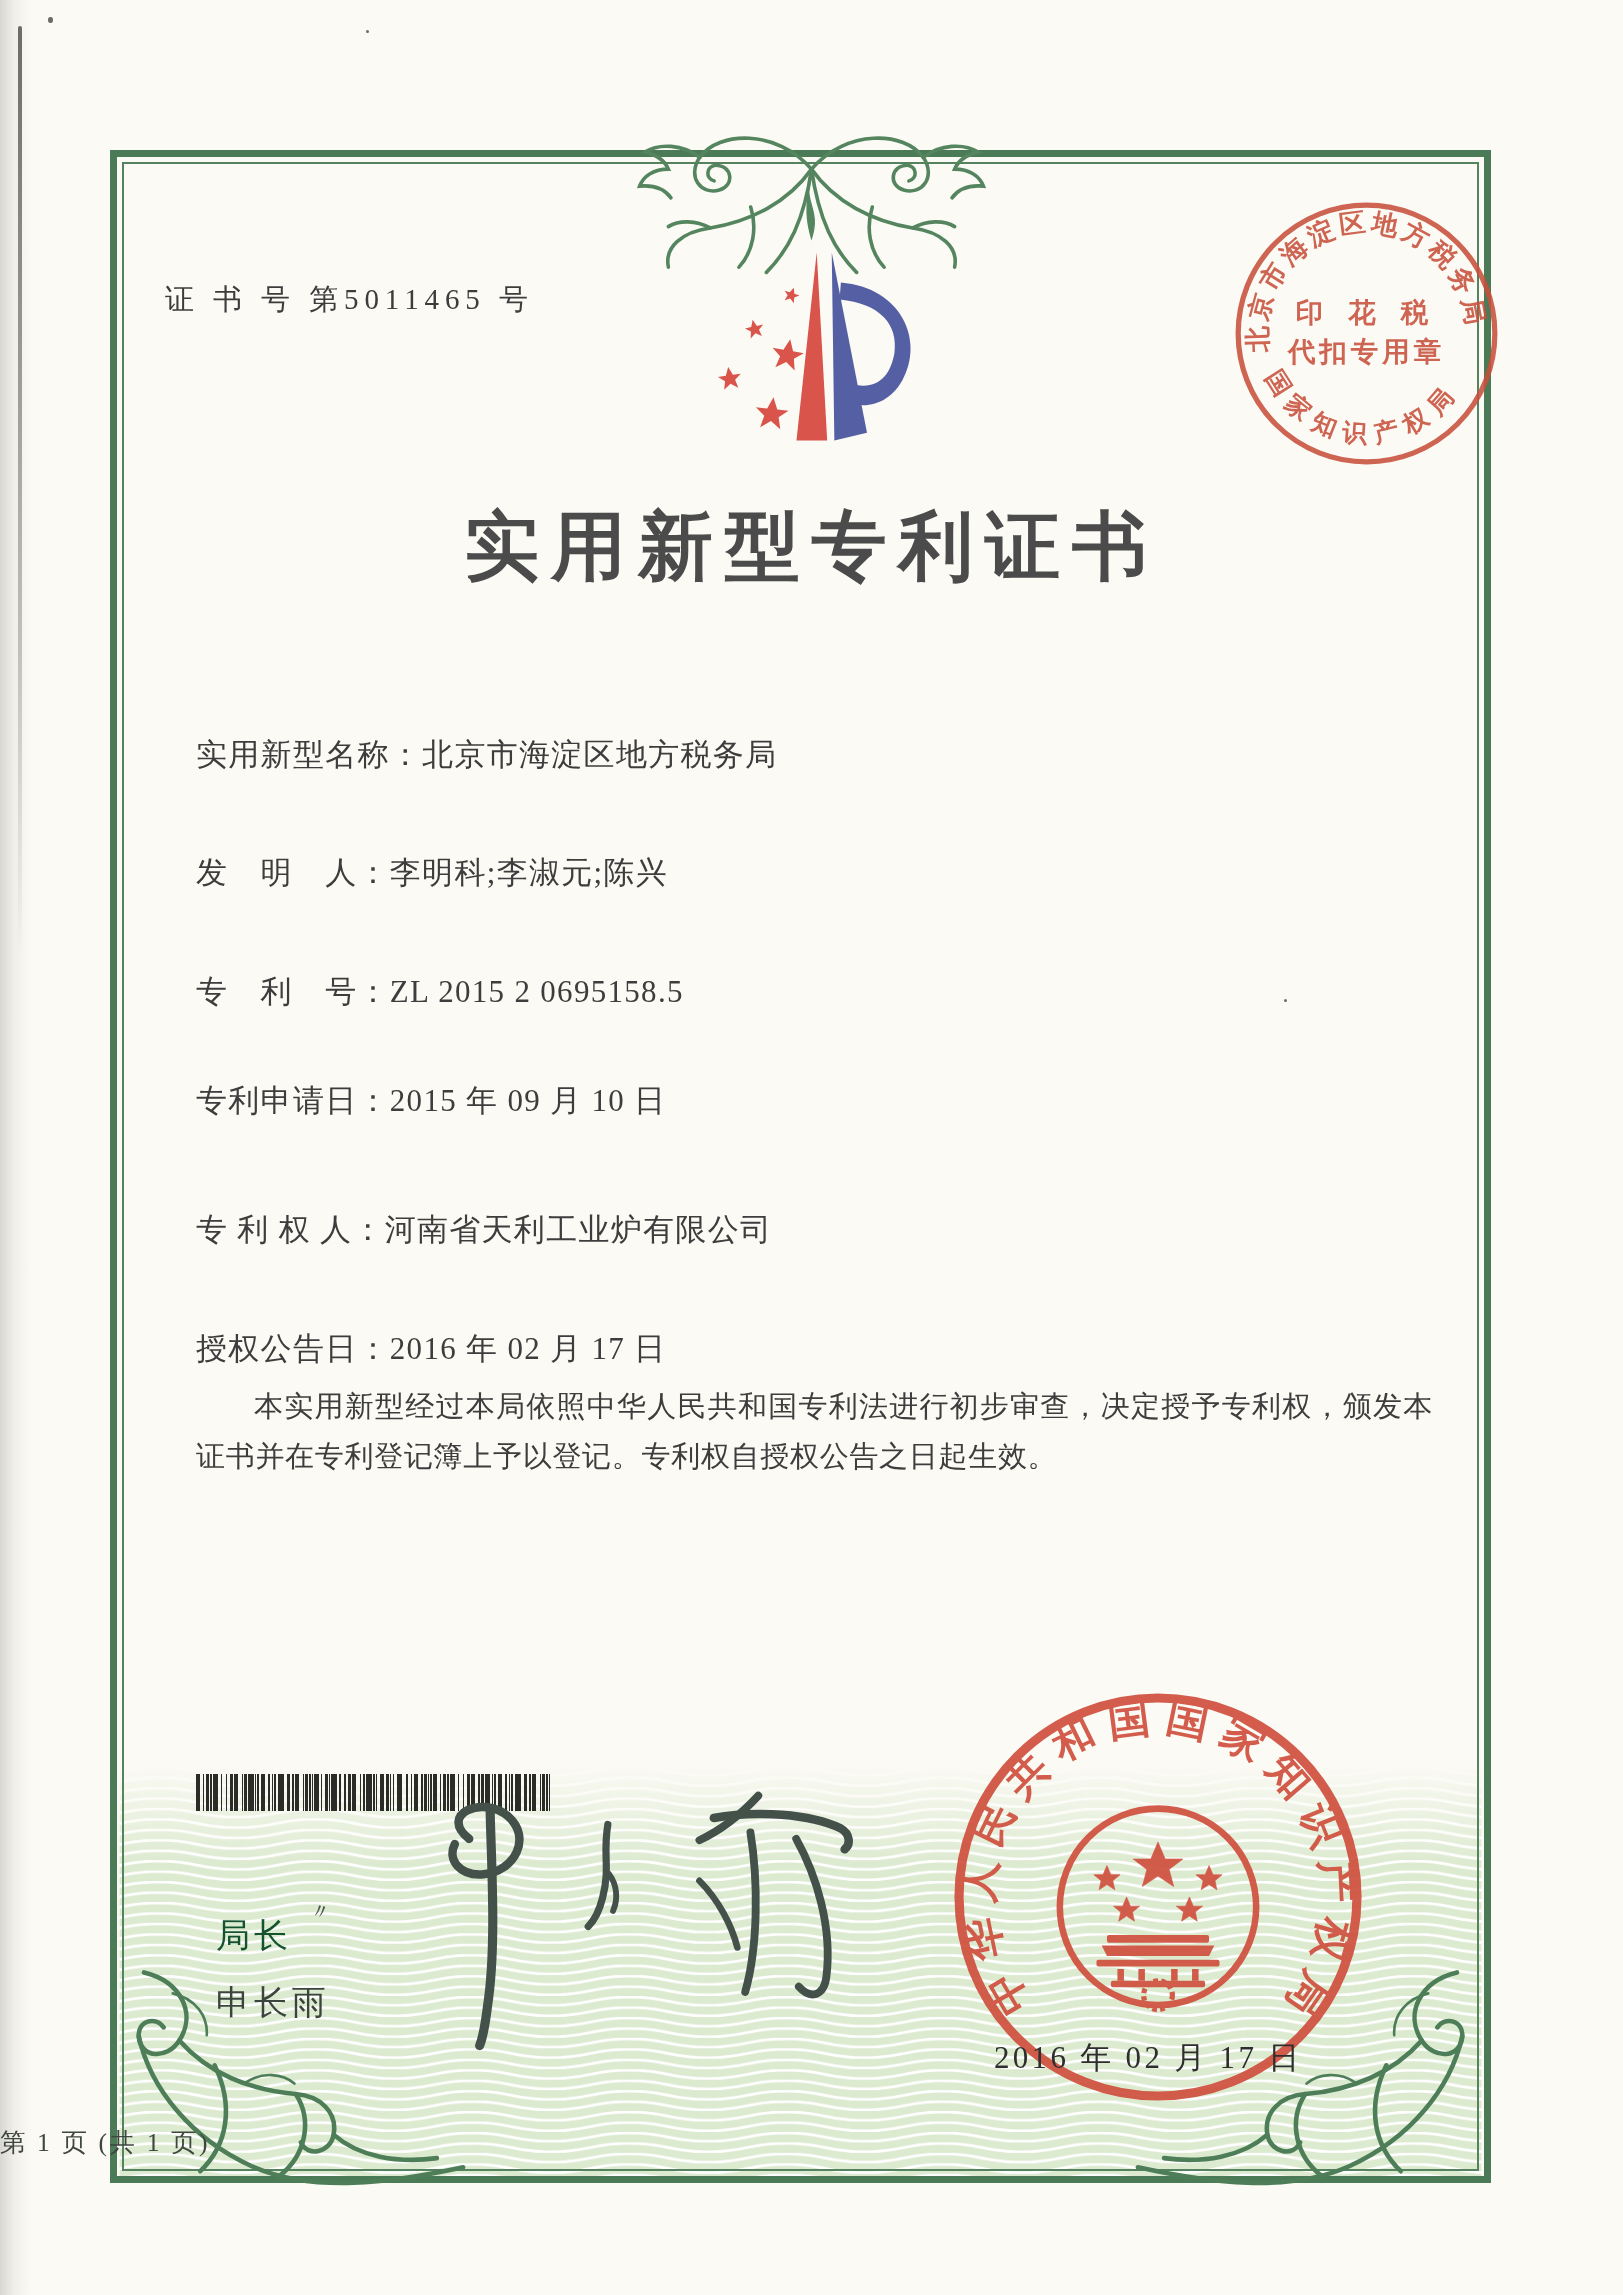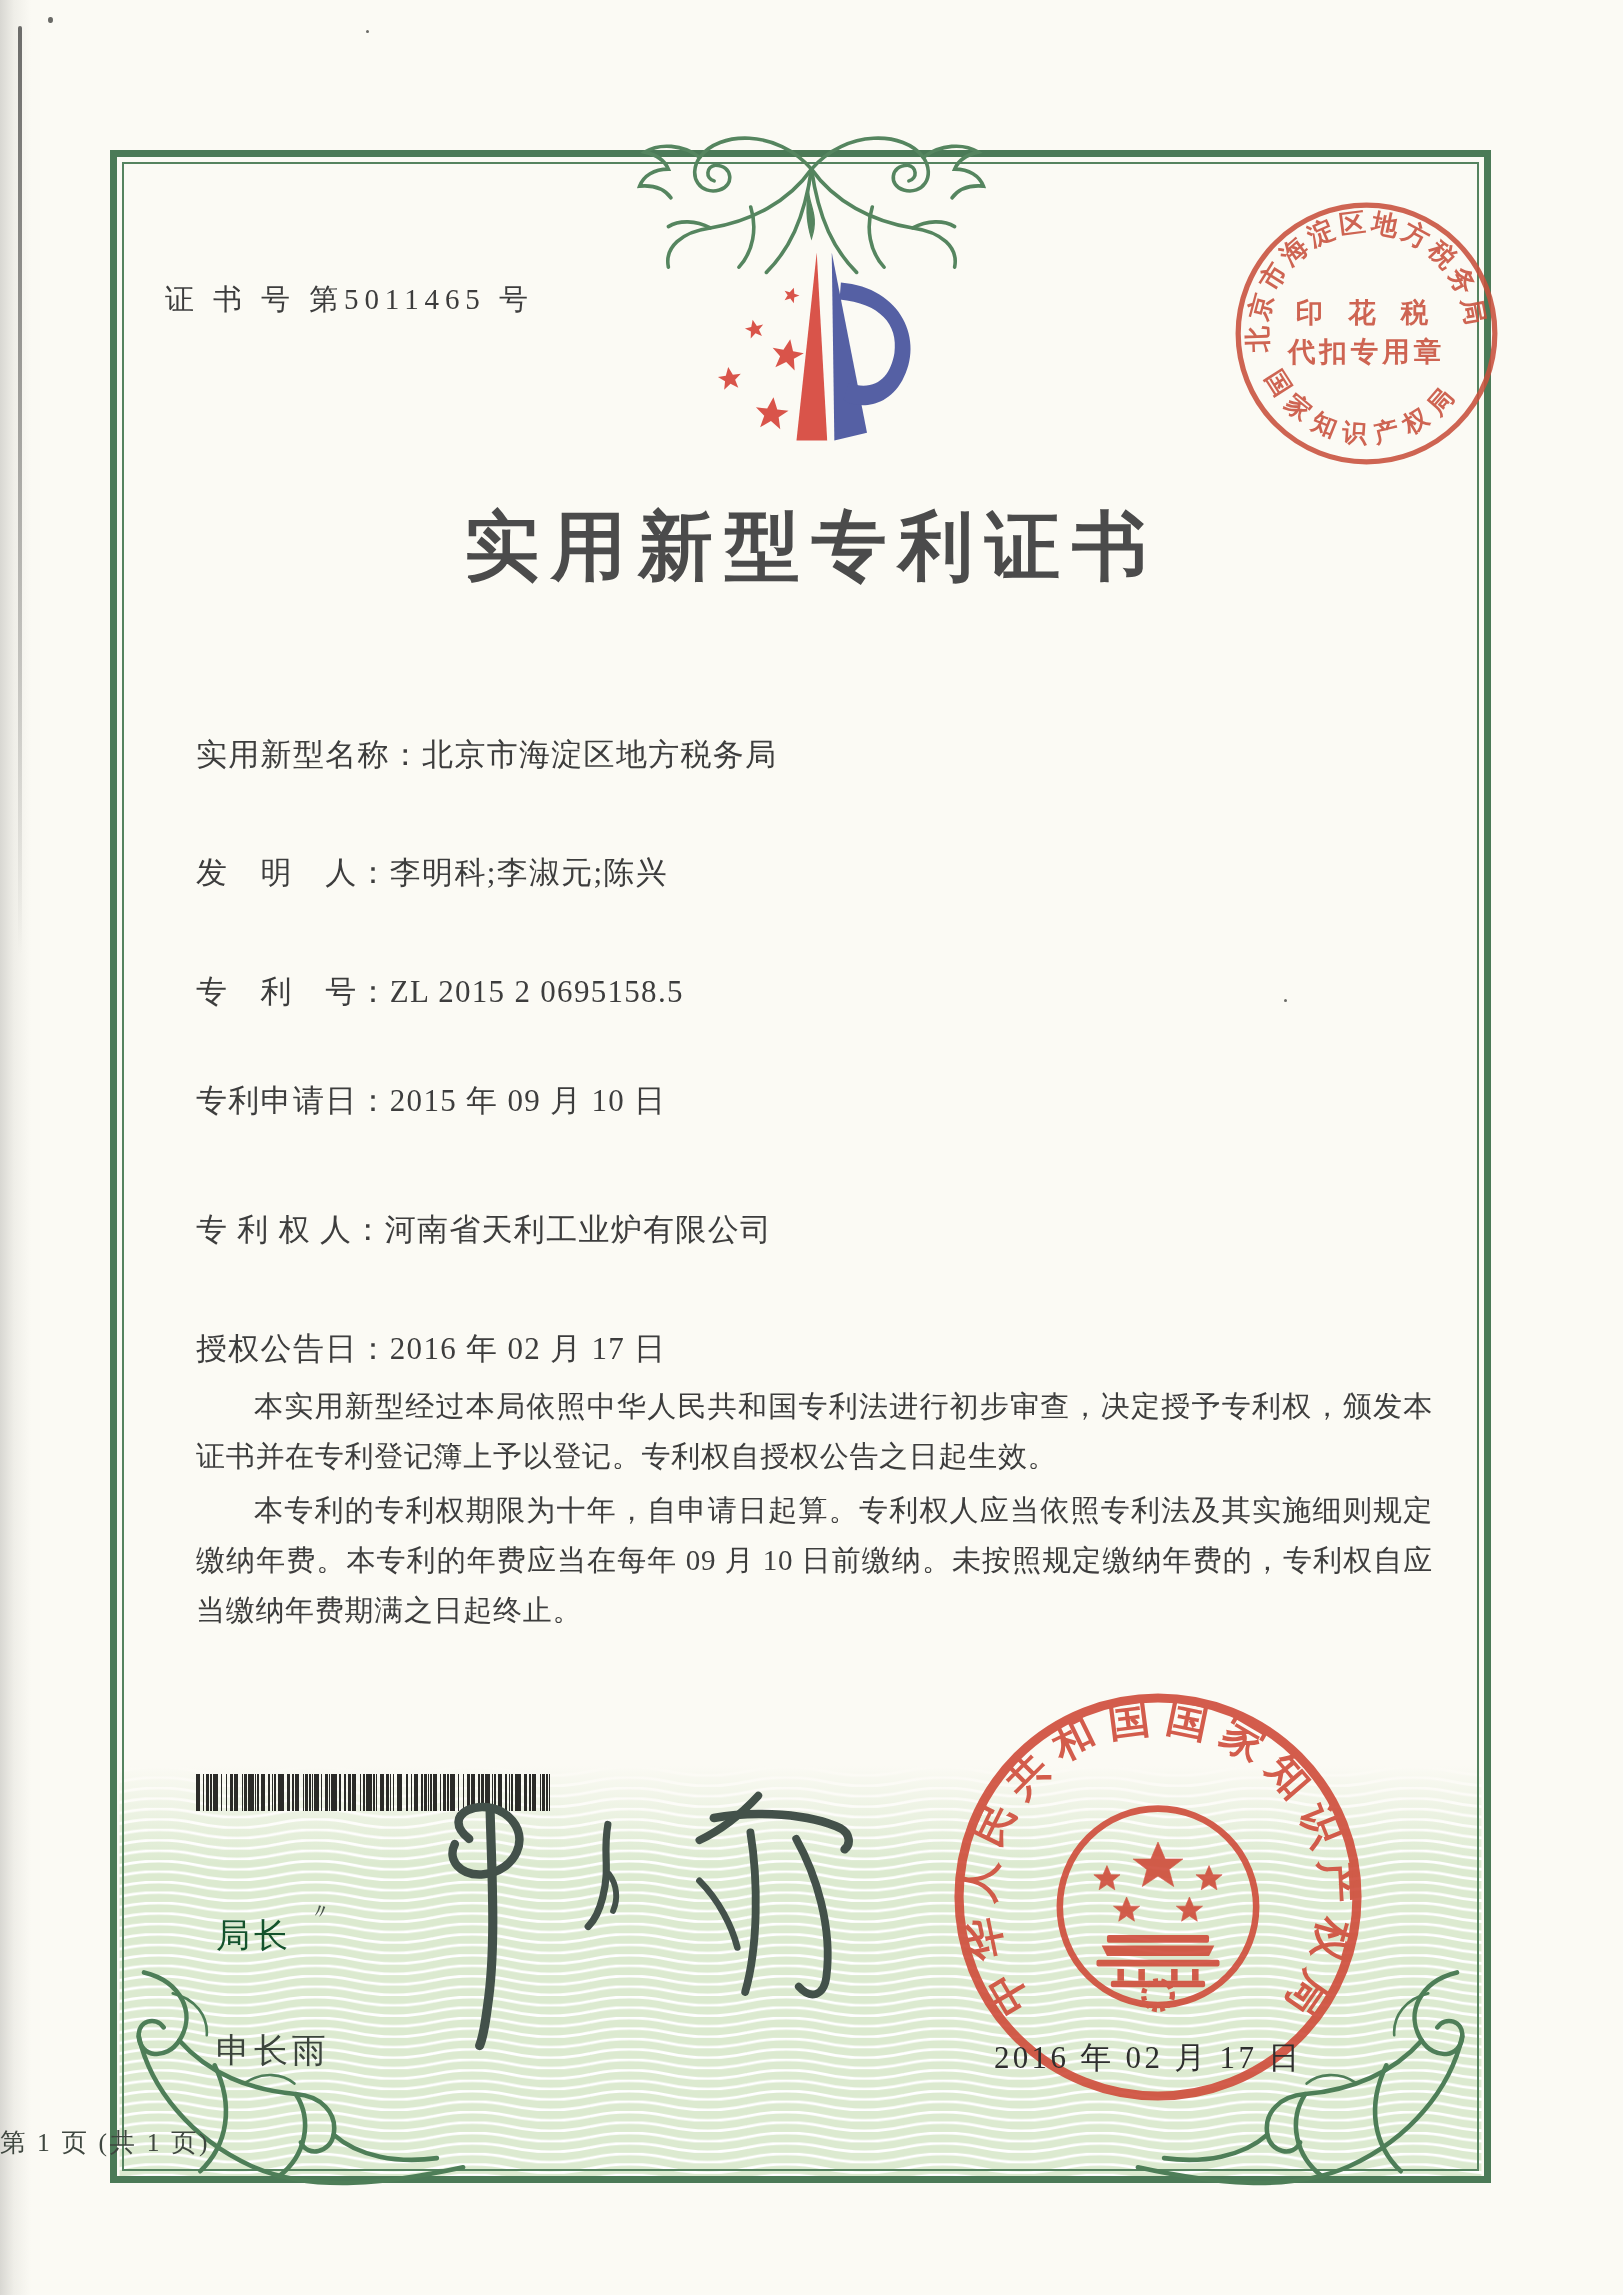--- a/index.html
+++ b/index.html
@@ -31,21 +31,21 @@
   .field{position:absolute;left:196px;font-size:31px;color:#3d3d3d;letter-spacing:1.3px;white-space:nowrap;}
   .f0{top:734px}.f1{top:852px}.f2{top:971px}.f3{top:1080px}.f4{top:1209px}.f5{top:1328px}
   .paras{position:absolute;left:196px;top:1381px;width:1237px;}
   .paras p{margin:0 0 3.9px 0;font-size:29px;line-height:50px;text-indent:2em;
     text-align:justify;color:#3d3d3d;letter-spacing:0.7px;}
   .barcode{position:absolute;left:196px;top:1774px;width:424px;height:37px;
     display:flex;align-items:stretch;}
   .barcode span{display:block;background:#2b2b28;}
   .director-label{position:absolute;left:216px;top:1913px;font-size:34px;letter-spacing:3.9px;color:#14532d;}
   .director-tick{position:absolute;left:309px;top:1897px;font-size:22px;color:#4a554c;transform:rotate(12deg);}
-  .director-name{position:absolute;left:216px;top:1980px;font-size:34px;letter-spacing:3.9px;color:#3c453d;margin-top:48px;}
+  .director-name{position:absolute;left:216px;top:1980px;font-size:34px;letter-spacing:3.9px;color:#3c453d;}
   .signature{position:absolute;left:392px;top:1776px;}
   .seal{position:absolute;left:942px;top:1681px;}
   .seal-date{position:absolute;left:994px;top:2037px;font-size:31px;letter-spacing:3.3px;color:#2e2e2e;}
   .footer-page{position:absolute;left:0;top:2125px;width:1623px;
     font-size:25.5px;letter-spacing:2.6px;color:#3e463f;}
   .tax-stamp{position:absolute;left:1229px;top:196px;}
   .logo{position:absolute;left:692px;top:243px;}
   .dragon{position:absolute;left:561px;top:92px;}
   .corner-flourishes{position:absolute;left:110px;top:1967px;}
 </style>
@@ -143,21 +143,20 @@
 
 <div class="field f0"><span>实用新型名称：</span><span>北京市海淀区地方税务局</span></div>
 <div class="field f1"><span>发　明　人：</span><span>李明科;李淑元;陈兴</span></div>
 <div class="field f2"><span>专　利　号：</span><span>ZL 2015 2 0695158.5</span></div>
 <div class="field f3"><span>专利申请日：</span><span>2015 年 09 月 10 日</span></div>
 <div class="field f4"><span>专 利 权 人：</span><span>河南省天利工业炉有限公司</span></div>
 <div class="field f5"><span>授权公告日：</span><span>2016 年 02 月 17 日</span></div>
 
 <div class="paras">
   <p>本实用新型经过本局依照中华人民共和国专利法进行初步审查，决定授予专利权，颁发本证书并在专利登记簿上予以登记。专利权自授权公告之日起生效。</p>
-  <p>本专利的专利权期限为十年，自申请日起算。专利权人应当依照专利法及其实施细则规定缴纳年费。本专利的年费应当在每年 09 月 10 日前缴纳。未按照规定缴纳年费的，专利权自应当缴纳年费期满之日起终止。</p>
 </div>
 
 <div class="barcode" id="barcode">
     <span style="width: 4.1px; margin-right: 2.5px;"></span>
     <span style="width: 1.4px; margin-right: 2.5px;"></span>
     <span style="width: 2.7px; margin-right: 1.2px;"></span>
     <span style="width: 1.4px; margin-right: 1.2px;"></span>
     <span style="width: 5.5px; margin-right: 2.5px;"></span>
     <span style="width: 1.4px; margin-right: 3.7px;"></span>
     <span style="width: 1.4px; margin-right: 2.5px;"></span>

